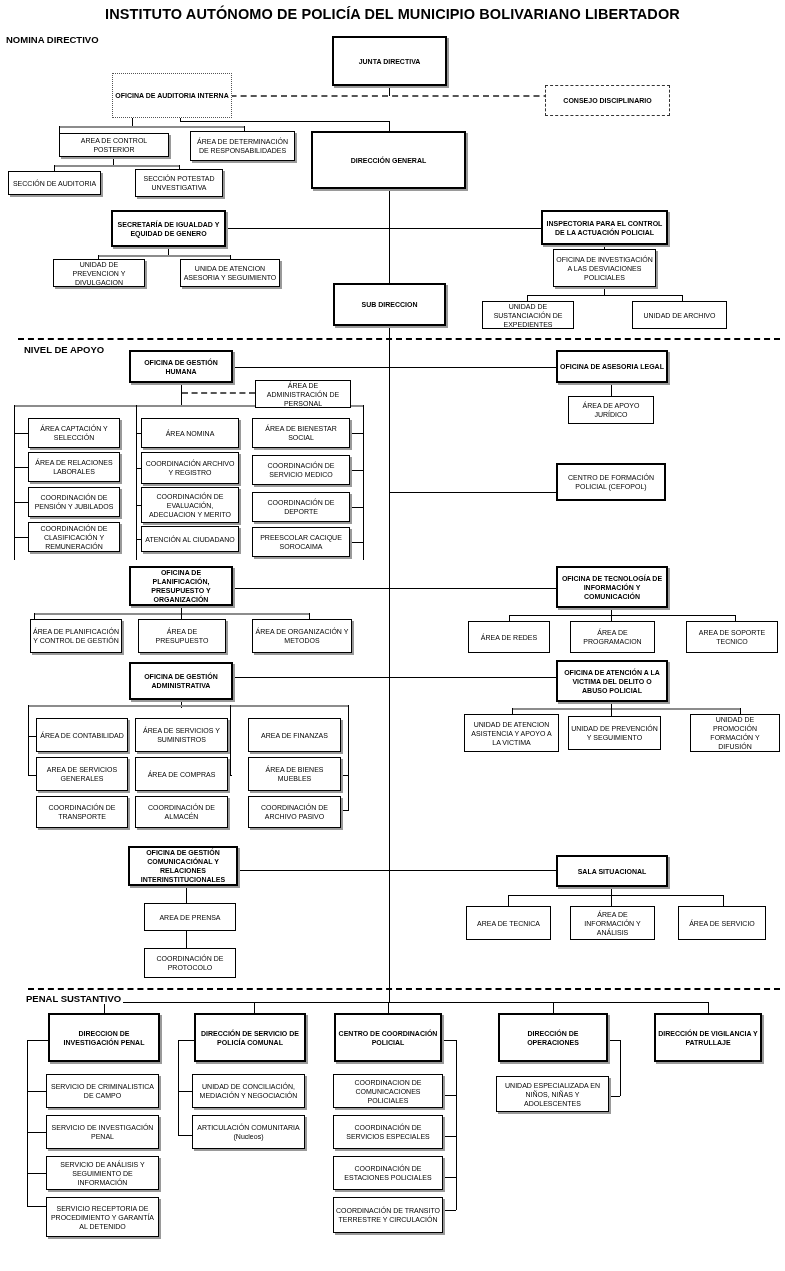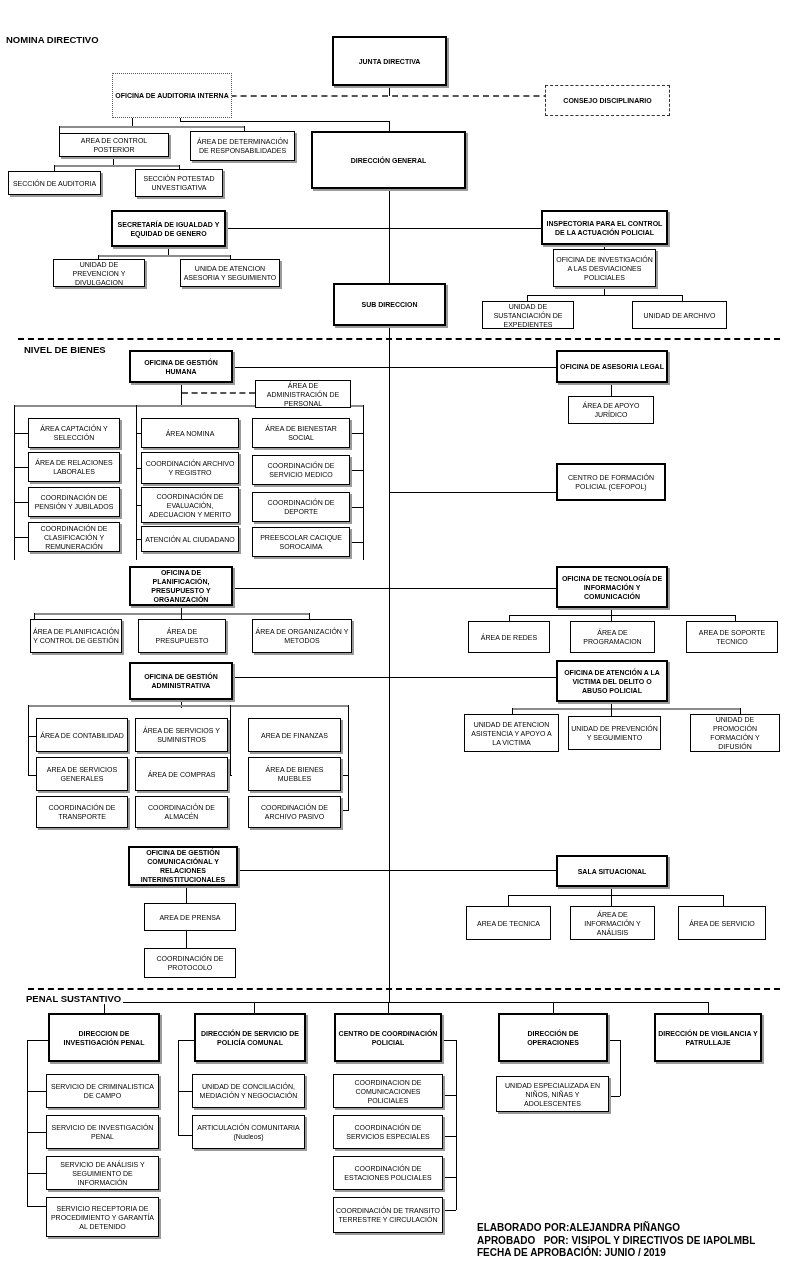--- a/index.html
+++ b/index.html
@@ -32,20 +32,21 @@
   .ttl{position:absolute;font-weight:bold;color:#000;}
   #main-title{left:0;top:6px;width:785px;text-align:center;font-size:14.5px;letter-spacing:.1px;}
   .lvl{position:absolute;font-weight:bold;font-size:9.5px;color:#000;z-index:3;background:#fff;padding:0 2px;}
   #footer{position:absolute;left:477px;top:1222px;font-size:10px;font-weight:bold;line-height:12.5px;color:#000;white-space:pre;}
 </style>
 </head>
 <body>
 
 <div id="page">
 
+  <div class="ttl" id="main-title">INSTITUTO AUTÓNOMO DE POLICÍA DEL MUNICIPIO BOLIVARIANO LIBERTADOR</div>
 
   <div class="lvl" style="left:4px;top:34px;">NOMINA DIRECTIVO</div>
 
   <div class="node dbl bold" style="left:332px;top:36px;width:115px;height:50px;">
     <span>JUNTA DIRECTIVA</span>
     </div>
 
   <div class="node dashed bold" style="left:545px;top:85px;width:125px;height:31px;">
     <span>CONSEJO DISCIPLINARIO</span>
     </div>
@@ -131,21 +132,21 @@
     </div>
   <div class="node" style="left:632px;top:301px;width:95px;height:28px;">
     <span>UNIDAD DE ARCHIVO</span>
     </div>
 
   <div class="node dbl bold" style="left:333px;top:283px;width:113px;height:43px;">
     <span>SUB DIRECCION</span>
     </div>
 
   <div class="divider" style="left:18px;top:338px;width:762px;"></div>
-  <div class="lvl" style="left:22px;top:344px;">NIVEL DE BIENES</div>
+  <div class="lvl" style="left:22px;top:344px;">NIVEL DE APOYO</div>
 
   <div class="ln lnv" style="left:389px;top:326px;height:677px;"></div>
 
   <div class="node dbl bold" style="left:129px;top:350px;width:104px;height:33px;">
     <span>OFICINA DE GESTIÓN HUMANA</span>
     </div>
 
   <div class="node dbl bold" style="left:556px;top:350px;width:112px;height:33px;">
     <span>OFICINA DE ASESORIA LEGAL</span>
     </div>
@@ -442,17 +443,14 @@
   <div class="ln lnh" style="left:443px;top:1177px;width:13px;"></div>
   <div class="ln lnh" style="left:443px;top:1210px;width:13px;"></div>
 
   <div class="ln lnv" style="left:620px;top:1040px;height:56px;"></div>
   <div class="ln lnh" style="left:608px;top:1040px;width:12px;"></div>
   <div class="node shadow" style="left:496px;top:1076px;width:113px;height:36px;">
     <span>UNIDAD ESPECIALIZADA EN NIÑOS, NIÑAS Y ADOLESCENTES</span>
     </div>
   <div class="ln lnh" style="left:609px;top:1096px;width:11px;"></div>
 
-  <div id="footer">ELABORADO POR:ALEJANDRA PIÑANGO
-APROBADO   POR: VISIPOL Y DIRECTIVOS DE IAPOLMBL
-FECHA DE APROBACIÓN: JUNIO / 2019</div>
 
 </div>
 
 </body></html>

